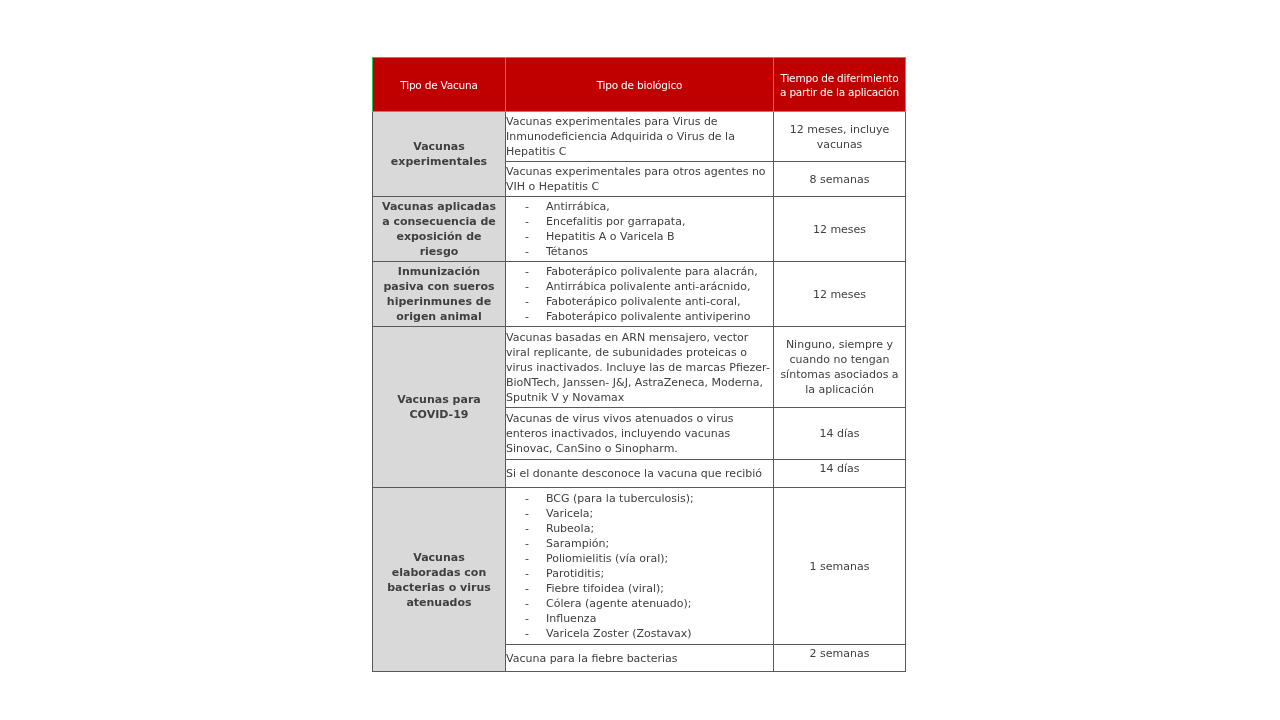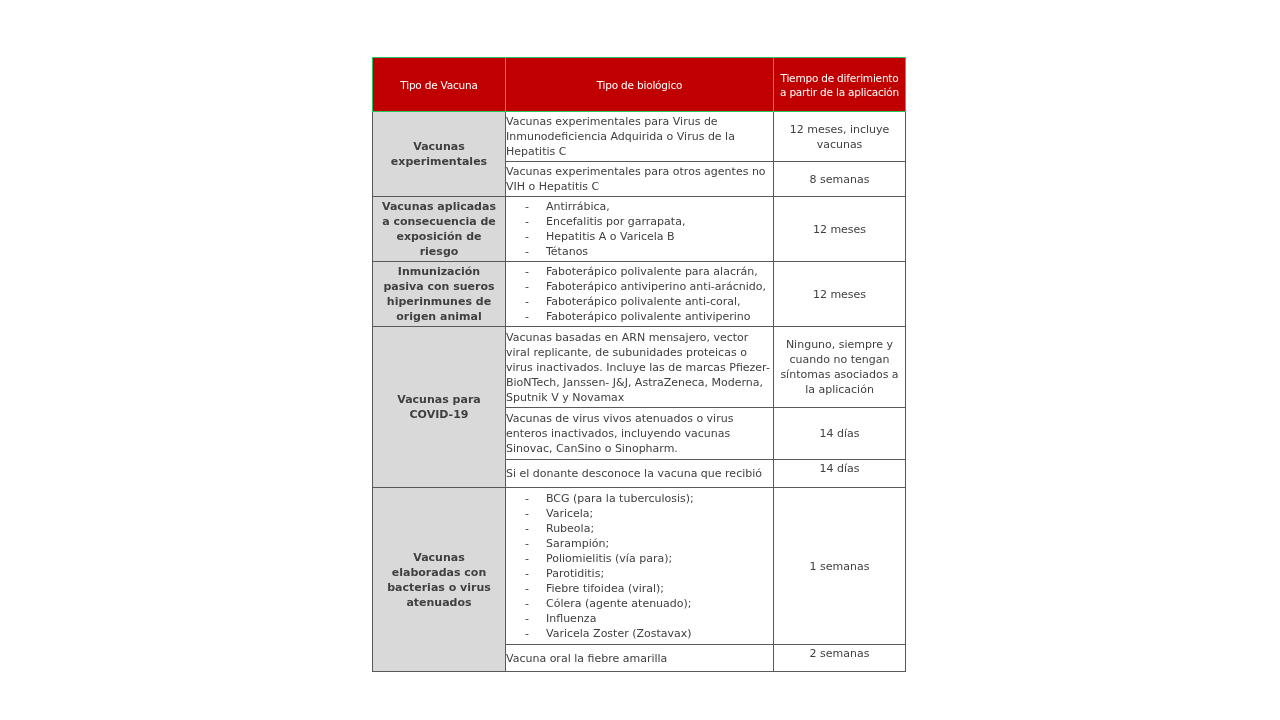--- a/index.html
+++ b/index.html
@@ -133,21 +133,21 @@
 
       <tr class="r3">
         <td class="cat">Inmunización pasiva con sueros hiperinmunes de origen animal</td>
         <td class="bio blist">
           <div class="bline">
               <span class="dash">-</span>
               <span class="btxt">Faboterápico polivalente para alacrán,</span>
             </div>
           <div class="bline">
               <span class="dash">-</span>
-              <span class="btxt">Faboterápico antiviperino anti-arácnido,</span>
+              <span class="btxt">Antirrábica polivalente anti-arácnido,</span>
             </div>
           <div class="bline">
               <span class="dash">-</span>
               <span class="btxt">Faboterápico polivalente anti-coral,</span>
             </div>
           <div class="bline">
               <span class="dash">-</span>
               <span class="btxt">Faboterápico polivalente antiviperino</span>
             </div>
         </td>
@@ -182,21 +182,21 @@
           <div class="bline">
               <span class="dash">-</span>
               <span class="btxt">Rubeola;</span>
             </div>
           <div class="bline">
               <span class="dash">-</span>
               <span class="btxt">Sarampión;</span>
             </div>
           <div class="bline">
               <span class="dash">-</span>
-              <span class="btxt">Poliomielitis (vía para);</span>
+              <span class="btxt">Poliomielitis (vía oral);</span>
             </div>
           <div class="bline">
               <span class="dash">-</span>
               <span class="btxt">Parotiditis;</span>
             </div>
           <div class="bline">
               <span class="dash">-</span>
               <span class="btxt">Fiebre tifoidea (viral);</span>
             </div>
           <div class="bline">
@@ -208,19 +208,19 @@
               <span class="btxt">Influenza</span>
             </div>
           <div class="bline">
               <span class="dash">-</span>
               <span class="btxt">Varicela Zoster (Zostavax)</span>
             </div>
         </td>
         <td class="time">1 semanas</td>
       </tr>
       <tr class="r5b vtop">
-        <td class="bio">Vacuna oral la fiebre amarilla</td>
+        <td class="bio">Vacuna para la fiebre bacterias</td>
         <td class="time">2 semanas</td>
       </tr>
 
     </tbody>
   </table>
 </div>
 
 </body></html>

